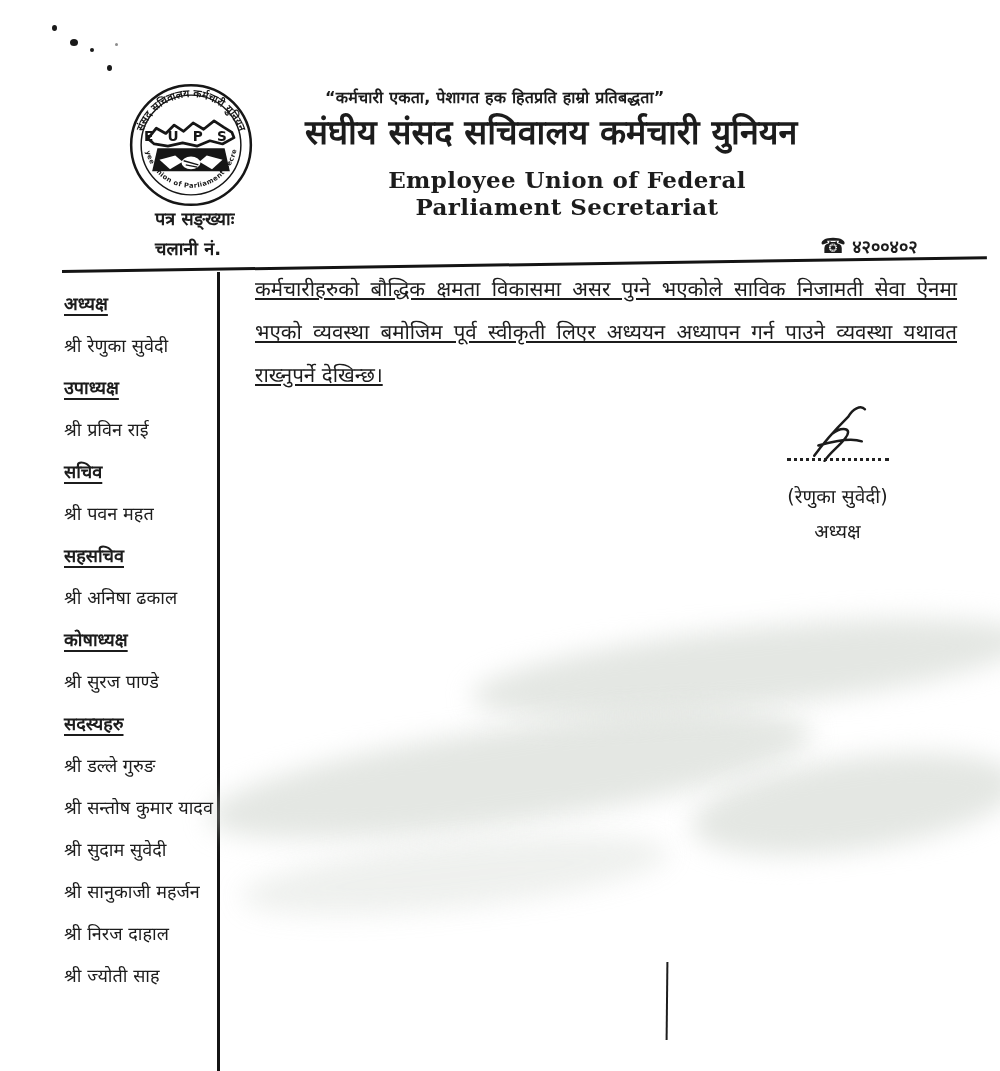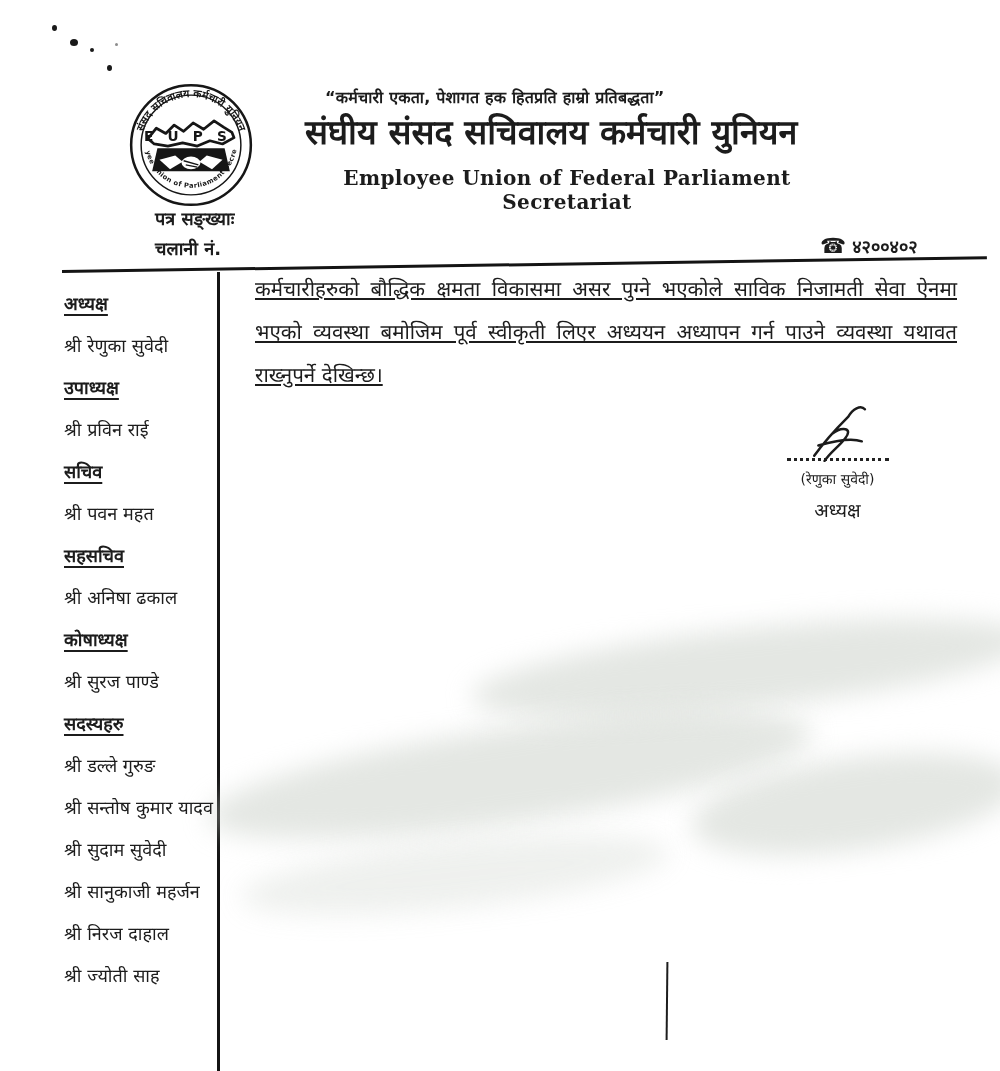--- a/index.html
+++ b/index.html
@@ -12,42 +12,42 @@
   .abs{position:absolute;}
   
   .speck{position:absolute;background:#1a1a1a;border-radius:50%;}
   
   .slogan{left:325px;top:86px;width:400px;text-align:left;
     font-size:16px;font-weight:bold;letter-spacing:.2px;}
   .title-np{left:305px;top:110px;width:500px;text-align:left;
     font-size:34px;font-weight:bold;line-height:1.3;}
   .title-en{left:317px;top:166px;width:500px;text-align:center;
     font-family:"DejaVu Serif","Liberation Serif",serif;
-    font-size:20px;font-weight:bold;letter-spacing:.4px;}
+    font-size:23px;font-weight:bold;letter-spacing:.4px;}
   
   .meta-left{left:155px;top:204px;font-size:18px;font-weight:bold;line-height:30px;}
   .phone{left:820px;top:234px;font-size:18px;font-weight:bold;}
   .phone .ph-icon{font-size:21px;margin-right:6px;}
   
   .hline{left:62px;top:270px;width:925px;height:2.5px;background:#141414;
     transform:rotate(-0.85deg);transform-origin:left center;}
   .vline{left:217px;top:272px;width:2.5px;height:799px;background:#141414;}
   
   .sidebar{left:64px;top:292px;width:150px;font-size:18px;}
   .sb-item{margin-bottom:19px;line-height:23px;white-space:nowrap;}
   .sb-role{font-weight:bold;text-decoration:underline;
     text-underline-offset:4px;text-decoration-thickness:1.5px;}
   
   .body-par{left:255px;top:268px;width:702px;font-size:20.5px;
     line-height:43px;text-align:justify;text-decoration:underline;}
   
   .sig-wrap{left:755px;top:400px;width:165px;text-align:center;}
   .sig-svg{display:block;margin:0 auto;}
   .sig-dots{width:102px;margin:-6px auto 0 auto;border-bottom:3px dotted #222;height:2px;}
-  .sig-name{font-size:14px;margin-top:8px;}
+  .sig-name{font-size:19px;margin-top:22px;}
   .sig-role{font-size:19px;margin-top:9px;}
   
   .smudge{position:absolute;background:rgba(201,207,200,.5);
     filter:blur(13px);border-radius:50%;}
   
   .stray-line{left:666px;top:962px;width:2px;height:78px;background:#1d1d1d;
     transform:rotate(.6deg);}
   .logo{left:128px;top:82px;}
 </style>
 </head>

